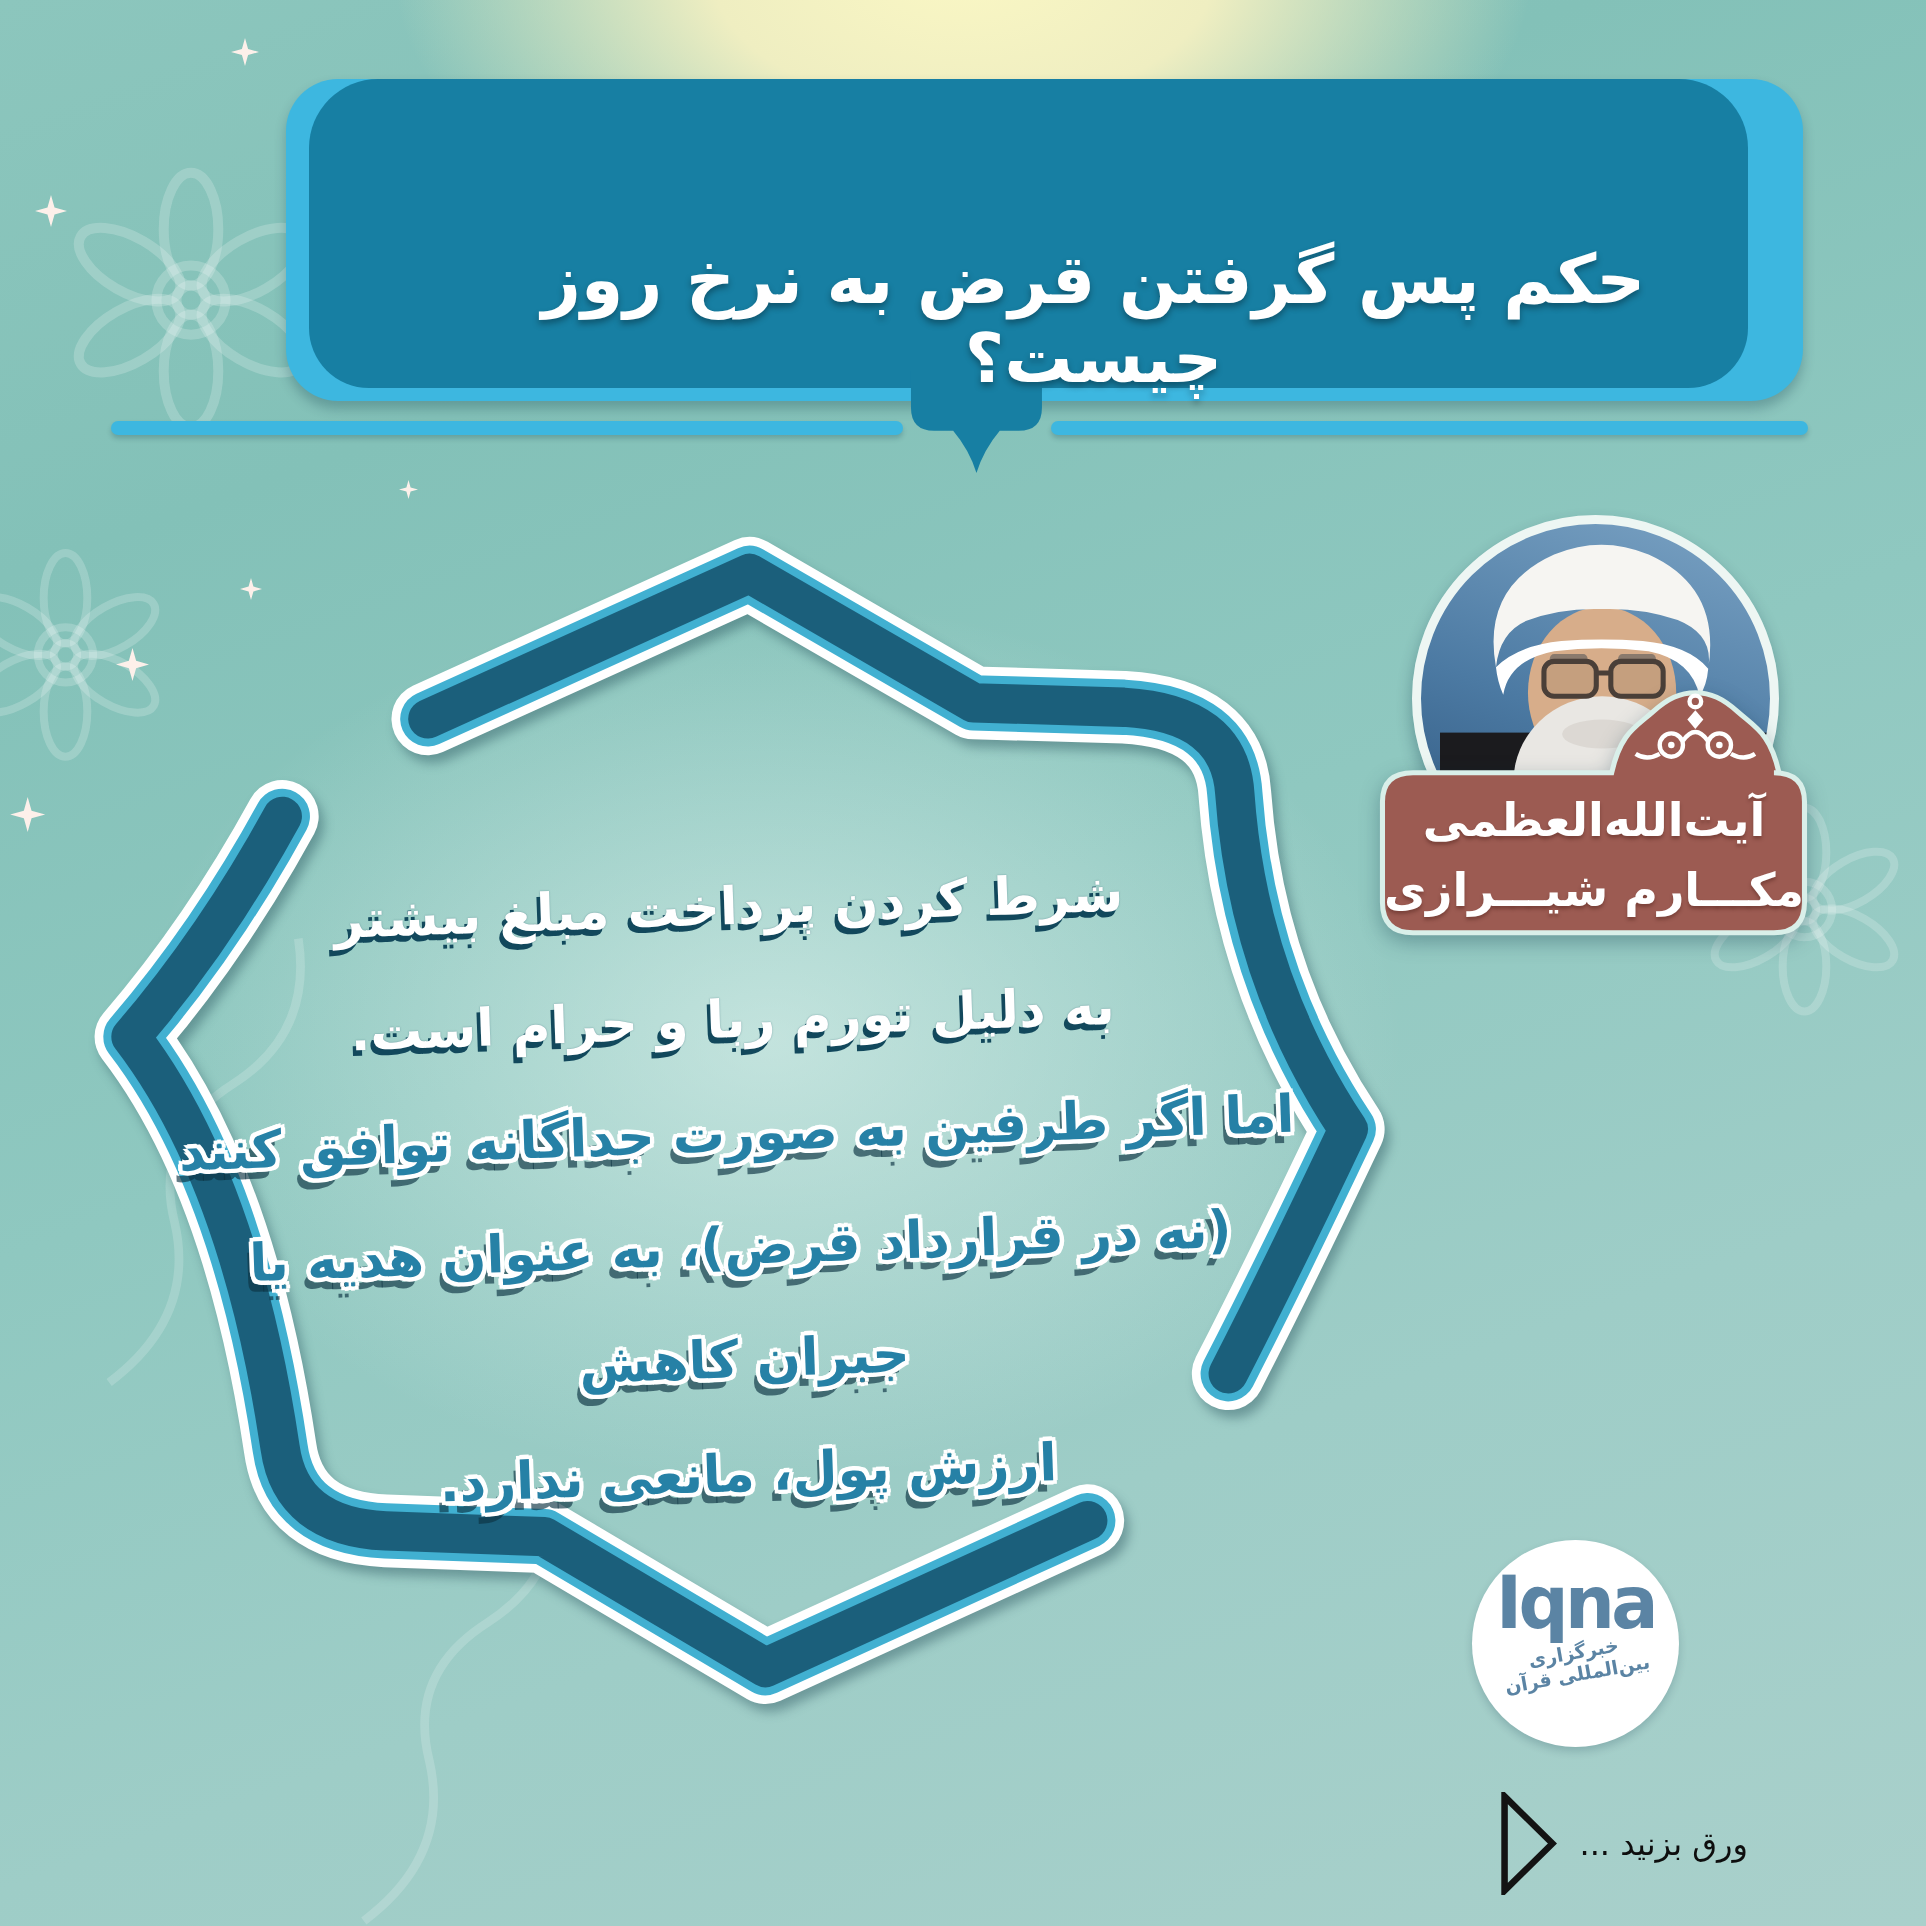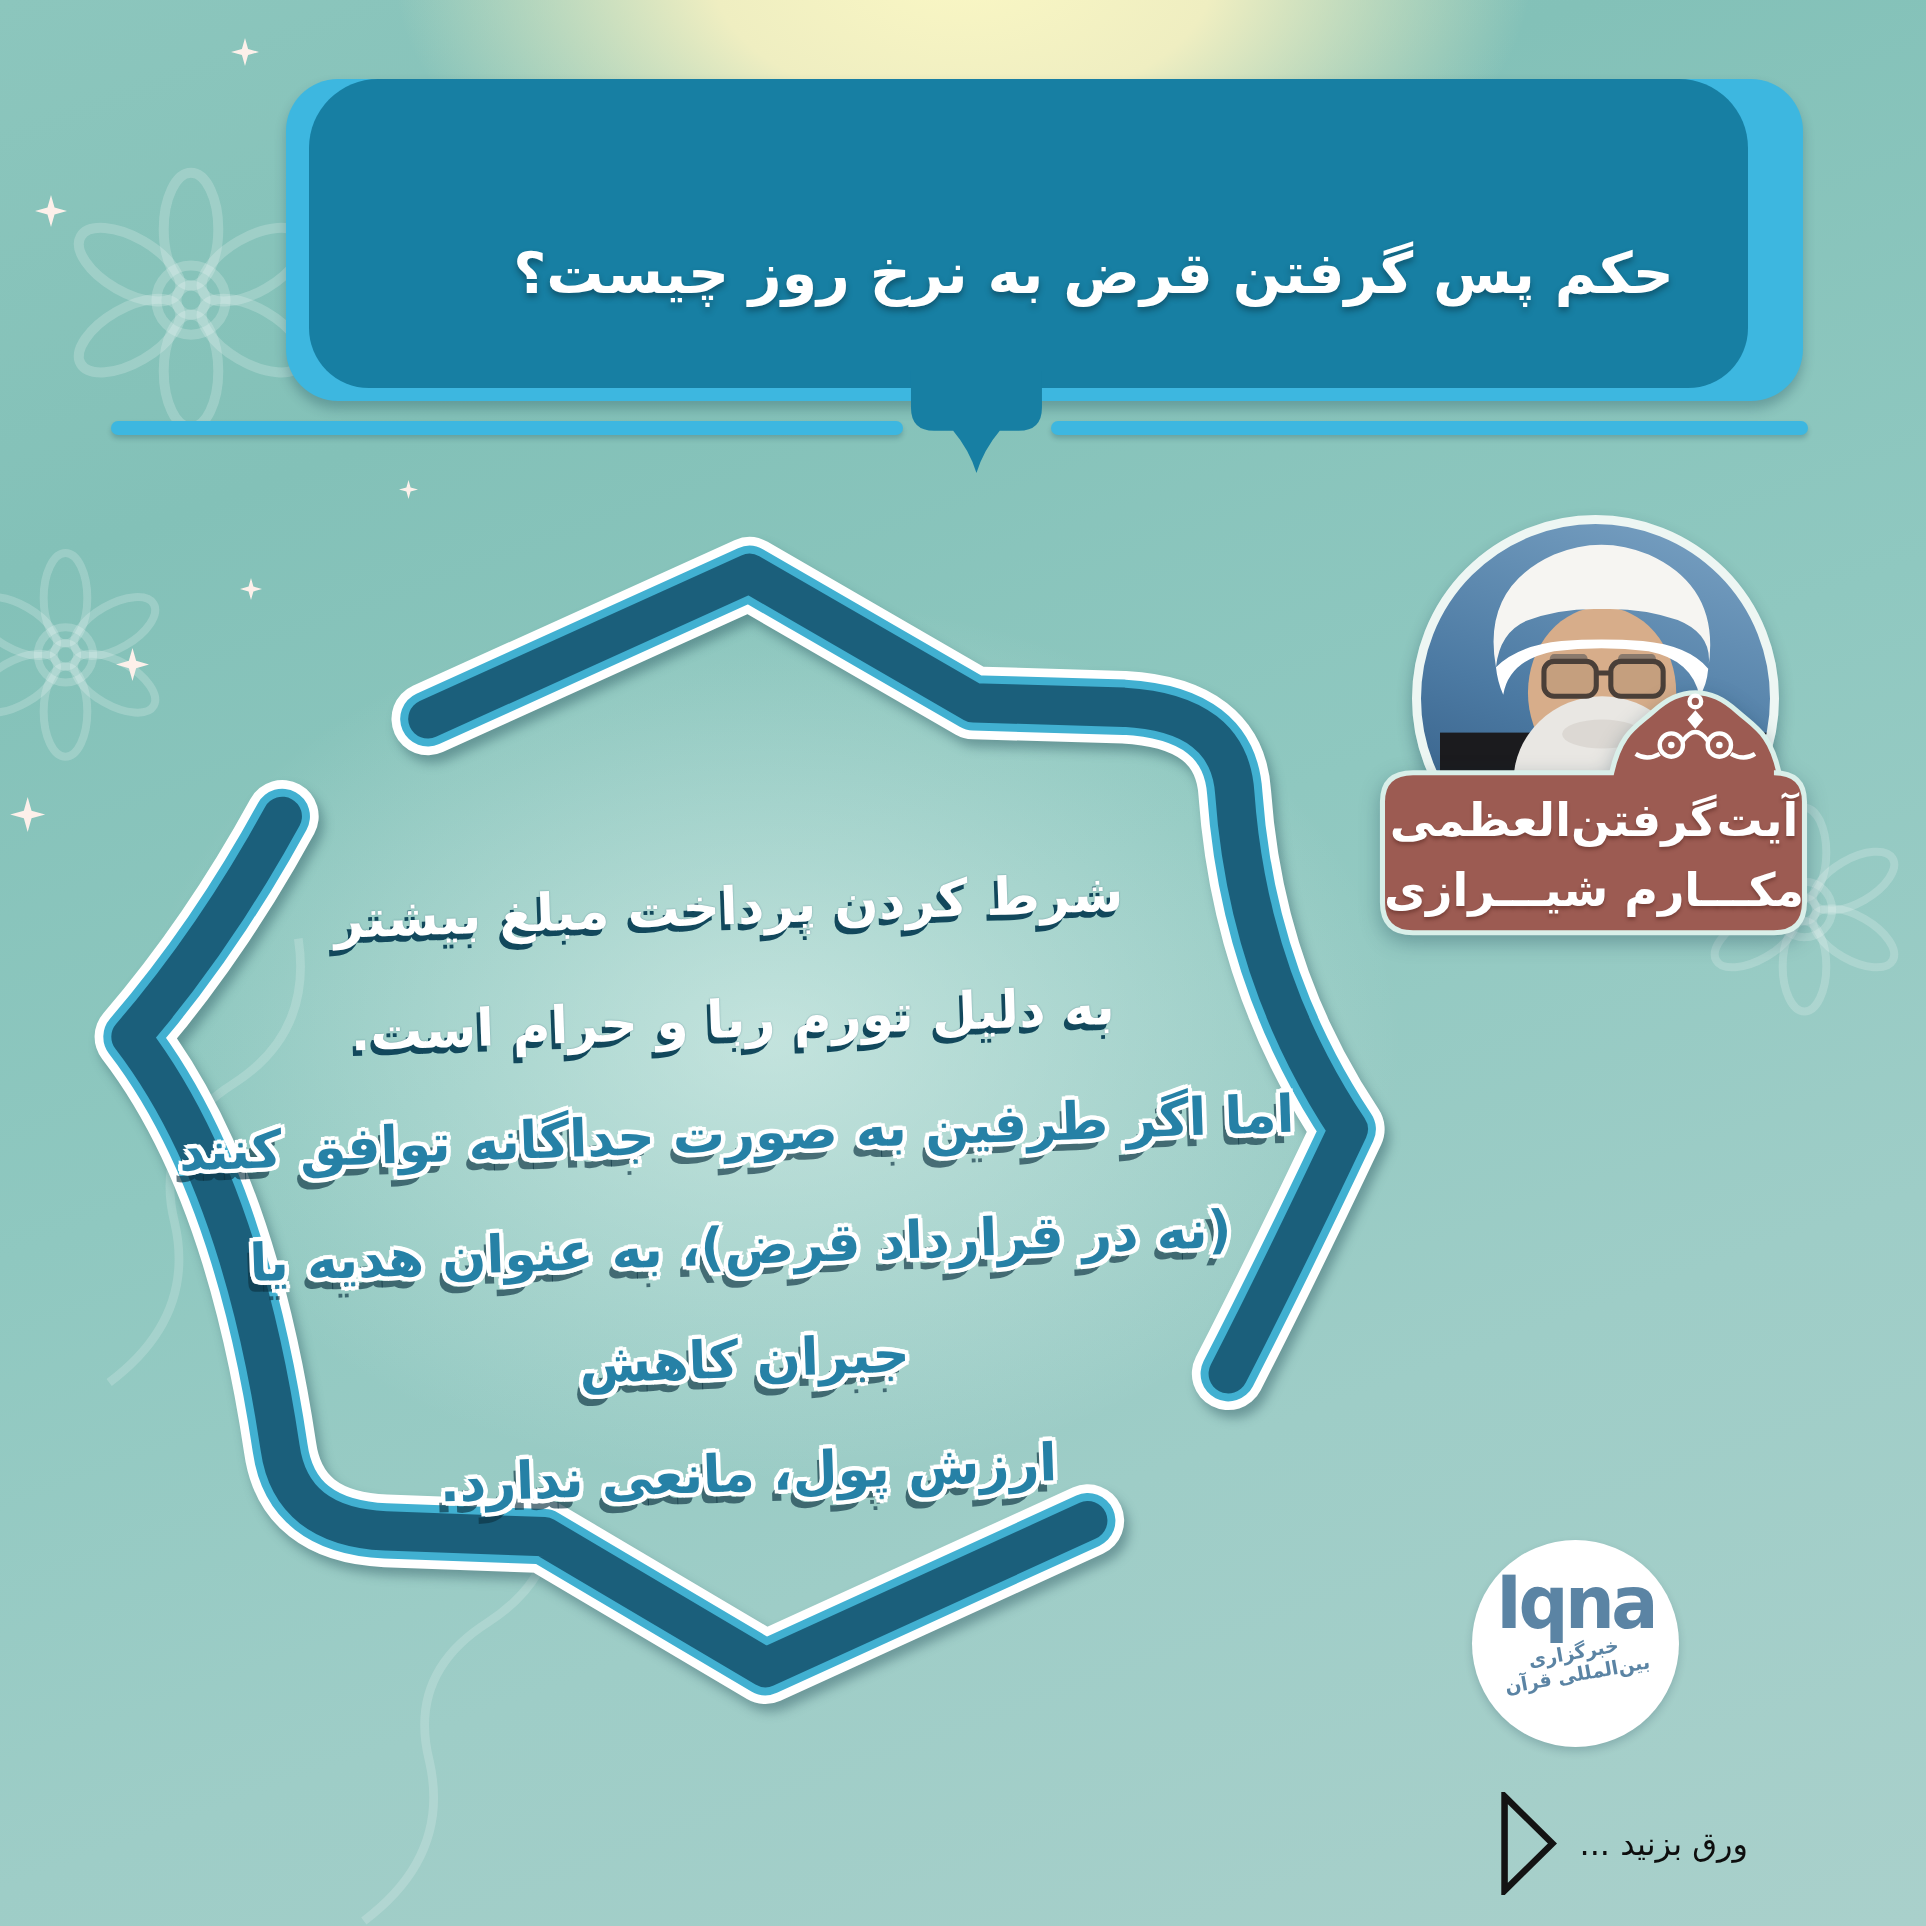--- a/index.html
+++ b/index.html
@@ -17,21 +17,21 @@
   .sparkle{
     background:#fdf0ea;
     clip-path:polygon(50% 0,61% 39%,100% 50%,61% 61%,50% 100%,39% 61%,0 50%,39% 39%);
   }
   
   .banner-outer{left:286px;top:79px;width:1517px;height:322px;background:#3db7e0;
     border-radius:52px;box-shadow:0 7.3px 11.6px rgba(0,45,65,.25);}
   .banner-inner{left:309px;top:79px;width:1439px;height:309px;background:#177fa3;
     border-radius:69px 69px 60px 60px;}
   .banner-title{left:313px;top:240px;width:1437px;padding-left:124px;box-sizing:border-box;
-    text-align:center;color:#fff;font-size:57px;font-weight:bold;
+    text-align:center;color:#fff;font-size:68px;font-weight:bold;
     text-shadow:0 4.4px 6.5px rgba(0,20,30,.38);}
   .rule{top:421px;height:14px;background:#3db7e0;border-radius:7.3px;
     box-shadow:0 3.6px 5.1px rgba(0,50,70,.22);}
   .rule.left{left:111px;width:792px;}
   .rule.right{left:1051px;width:757px;}
   svg.pendant{left:0;top:0;pointer-events:none;}
   
   svg.frame{left:0;top:0;filter:drop-shadow(5.8px 8.7px 5.1px rgba(15,55,70,.35));pointer-events:none;}
   .fr-w{fill:none;stroke:#ffffff;stroke-width:100;stroke-linecap:round;stroke-linejoin:round;}
   .fr-m{fill:none;stroke:#41b0d1;stroke-width:76;stroke-linecap:round;stroke-linejoin:round;}
@@ -170,21 +170,21 @@
       <circle cx="2297" cy="1024" r="16"></circle>
       <circle cx="2363" cy="1024" r="16"></circle>
       <circle cx="2297" cy="1024" r="4.5" fill="#ffffff" stroke="none"></circle>
       <circle cx="2363" cy="1024" r="4.5" fill="#ffffff" stroke="none"></circle>
       <path d="M2313 1018 Q2330 994 2347 1018"></path>
       <path d="M2281 1036 Q2263 1046 2248 1036"></path>
       <path d="M2379 1036 Q2397 1046 2412 1036"></path>
     </g>
   </svg>
   <div class="abs label-text">
-    <div>آیت‌گرفتن‌العظمی</div>
+    <div>آیت‌الله‌العظمی</div>
     <div>مکـــارم شیـــرازی</div>
   </div>
 
   <div class="abs logo-circle">
     <div class="logo-brand">Iqna</div>
     <div class="logo-tagline">خبرگزاری بین‌المللی قرآن</div>
   </div>
 
   <div class="abs cta">
     <span class="cta-label">ورق بزنید ...</span>

